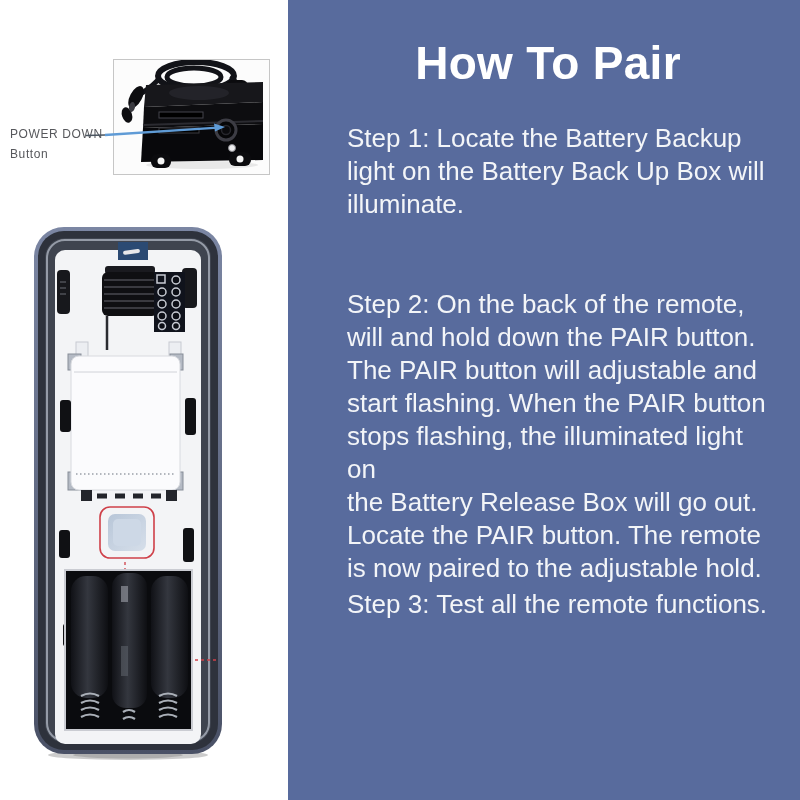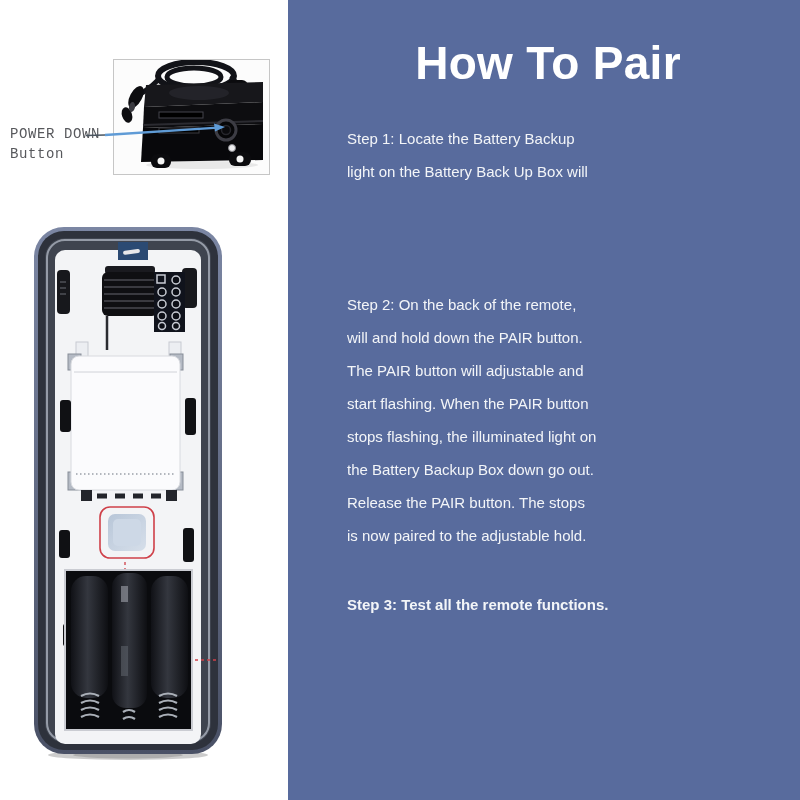--- a/index.html
+++ b/index.html
@@ -3,31 +3,31 @@
 <meta charset="utf-8">
 <style>
   html,body{margin:0;padding:0;}
   body{width:800px;height:800px;background:#ffffff;font-family:"Liberation Sans",sans-serif;}
   .page{position:relative;width:800px;height:800px;overflow:hidden;background:#ffffff;}
 
   
   .right-panel{position:absolute;left:288px;top:0;width:512px;height:800px;background:#586b9d;color:#f3f5f8;}
   .panel-title{position:absolute;top:36px;left:4px;width:100%;margin:0;text-align:center;
     font-size:46px;font-weight:bold;letter-spacing:0.3px;color:#ffffff;}
-  .step{position:absolute;left:59px;width:430px;font-size:15px;line-height:33px;font-weight:400;}
+  .step{position:absolute;left:59px;width:430px;font-size:26px;line-height:33px;font-weight:400;}
   .step-1{top:122px;}
   .step-2{top:288px;}
-  .step-3{top:588px;font-weight:bold;}
+  .step-3{top:588px;}
 
   
   .bb-figure{position:absolute;left:113px;top:59px;width:155px;height:114px;
     border:1px solid #c6c6c6;background:#fcfcfc;box-sizing:content-box;}
   .bb-figure svg{display:block;}
   .power-label{position:absolute;left:10px;top:124px;width:110px;
-    font-size:14px;line-height:20px;letter-spacing:0.6px;color:#57585c;font-family:Liberation Mono, monospace;}
+    font-size:12px;line-height:20px;letter-spacing:0.6px;color:#57585c;}
   .arrow-overlay{position:absolute;left:86px;top:118px;width:150px;height:30px;}
   .remote-figure{position:absolute;left:33px;top:226px;width:190px;height:534px;}
 </style>
 </head>
 <body>
 
 <div class="page">
 
   <div class="bb-figure">
     <svg width="155" height="114" viewBox="0 0 155 114">
@@ -215,30 +215,31 @@
       </g>
     </svg>
   </div>
 
   <div class="right-panel">
     <h1 class="panel-title">How To Pair</h1>
 
     <div class="step step-1">
       <div>Step 1: Locate the Battery Backup</div>
       <div>light on the Battery Back Up Box will</div>
+      <div>illuminate.</div>
     </div>
 
     <div class="step step-2">
       <div>Step 2: On the back of the remote,</div>
       <div>will and hold down the PAIR button.</div>
       <div>The PAIR button will adjustable and</div>
       <div>start flashing. When the PAIR button</div>
       <div>stops flashing, the illuminated light on</div>
-      <div>the Battery Backup Box down go out.</div>
-      <div>Release the PAIR button. The stops</div>
+      <div>the Battery Release Box will go out.</div>
+      <div>Locate the PAIR button. The remote</div>
       <div>is now paired to the adjustable hold.</div>
     </div>
 
     <div class="step step-3">
       <div>Step 3: Test all the remote functions.</div>
     </div>
   </div>
 
 </div>
 

